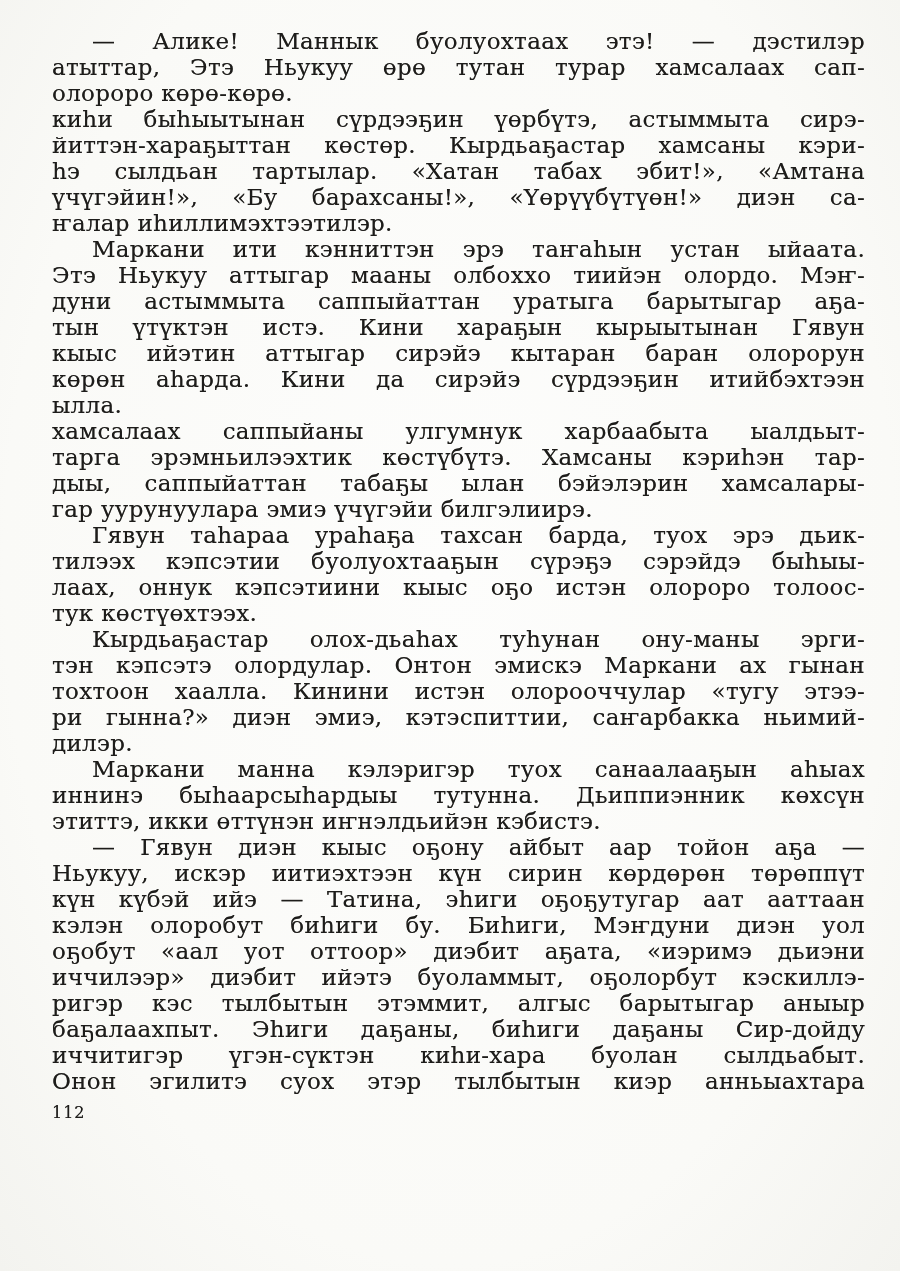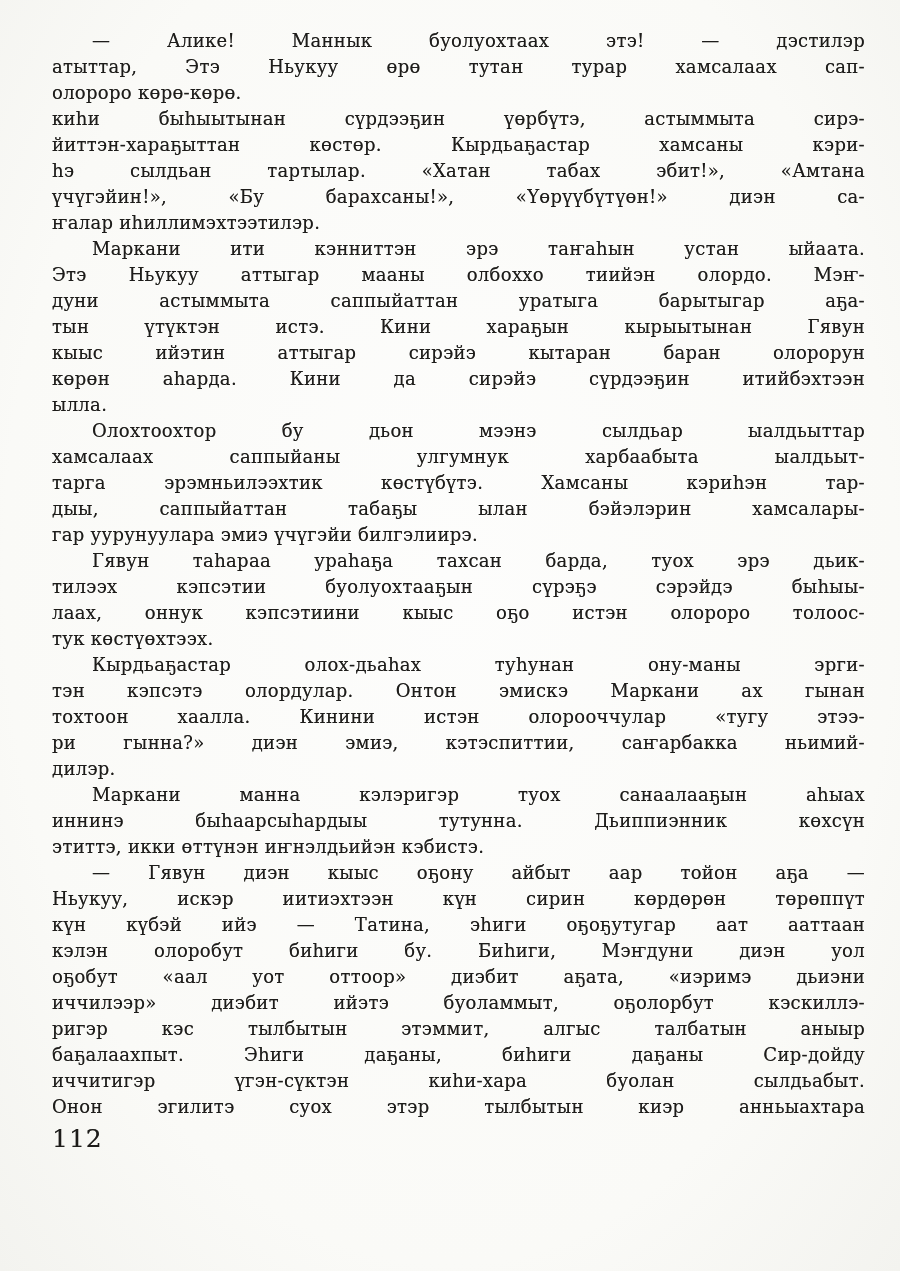--- a/index.html
+++ b/index.html
@@ -20,37 +20,37 @@
     font-family: "DejaVu Serif", "Liberation Serif", serif;
     color: #1d1c1a;
   }
   .text-block {
     width: 813px;
   }
   .paragraph {
     margin: 0;
   }
   .line {
-    font-size: 18px;
+    font-size: 23px;
     line-height: 26px;
     letter-spacing: 0.3px;
     text-align: justify;
     text-align-last: justify;
     white-space: normal;
     text-shadow: 0 0 0.4px rgba(20, 18, 15, 0.55);
   }
   .line.first {
     padding-left: 40px;
   }
   .line.last {
     text-align-last: left;
   }
   .page-number {
     margin-top: 6px;
-    font-size: 25px;
+    font-size: 16px;
     line-height: 26px;
     letter-spacing: 1px;
     text-shadow: 0 0 0.4px rgba(20, 18, 15, 0.55);
   }
 </style>
 </head>
 <body>
 
 <div class="scan-page">
   <div class="text-block">
@@ -69,21 +69,20 @@
       <div class="paragraph">
         <div class="line first">Маркани ити кэнниттэн эрэ таҥаһын устан ыйаата.</div>
         <div class="line">Этэ Ньукуу аттыгар мааны олбоххо тиийэн олордо. Мэҥ-</div>
         <div class="line">дуни астыммыта саппыйаттан уратыга барытыгар аҕа-</div>
         <div class="line">тын үтүктэн истэ. Кини хараҕын кырыытынан Гявун</div>
         <div class="line">кыыс ийэтин аттыгар сирэйэ кытаран баран олорорун</div>
         <div class="line">көрөн аһарда. Кини да сирэйэ сүрдээҕин итийбэхтээн</div>
         <div class="line last">ылла.</div>
       </div>
       <div class="paragraph">
-        <div class="line first">Олохтоохтор бу дьон мээнэ сылдьар ыалдьыттар</div>
         <div class="line">хамсалаах саппыйаны улгумнук харбаабыта ыалдьыт-</div>
         <div class="line">тарга эрэмньилээхтик көстүбүтэ. Хамсаны кэриһэн тар-</div>
         <div class="line">дыы, саппыйаттан табаҕы ылан бэйэлэрин хамсалары-</div>
         <div class="line last">гар уурунуулара эмиэ үчүгэйи билгэлиирэ.</div>
       </div>
       <div class="paragraph">
         <div class="line first">Гявун таһараа ураһаҕа тахсан барда, туох эрэ дьик-</div>
         <div class="line">тилээх кэпсэтии буолуохтааҕын сүрэҕэ сэрэйдэ быһыы-</div>
         <div class="line">лаах, оннук кэпсэтиини кыыс оҕо истэн олороро толоос-</div>
         <div class="line last">тук көстүөхтээх.</div>
@@ -100,20 +99,20 @@
         <div class="line">иннинэ быһаарсыһардыы тутунна. Дьиппиэнник көхсүн</div>
         <div class="line last">этиттэ, икки өттүнэн иҥнэлдьийэн кэбистэ.</div>
       </div>
       <div class="paragraph">
         <div class="line first">— Гявун диэн кыыс оҕону айбыт аар тойон аҕа —</div>
         <div class="line">Ньукуу, искэр иитиэхтээн күн сирин көрдөрөн төрөппүт</div>
         <div class="line">күн күбэй ийэ — Татина, эһиги оҕоҕутугар аат ааттаан</div>
         <div class="line">кэлэн олоробут биһиги бу. Биһиги, Мэҥдуни диэн уол</div>
         <div class="line">оҕобут «аал уот оттоор» диэбит аҕата, «иэримэ дьиэни</div>
         <div class="line">иччилээр» диэбит ийэтэ буоламмыт, оҕолорбут кэскиллэ-</div>
-        <div class="line">ригэр кэс тылбытын этэммит, алгыс талбатын аныыр</div>
+        <div class="line">ригэр кэс тылбытын этэммит, алгыс барытыгар аныыр</div>
         <div class="line">баҕалаахпыт. Эһиги даҕаны, биһиги даҕаны Сир-дойду</div>
         <div class="line">иччитигэр үгэн-сүктэн киһи-хара буолан сылдьабыт.</div>
         <div class="line">Онон эгилитэ суох этэр тылбытын киэр анньыахтара</div>
       </div>
     </div>
   <div class="page-number">112</div>
 </div>
 
 </body></html>

